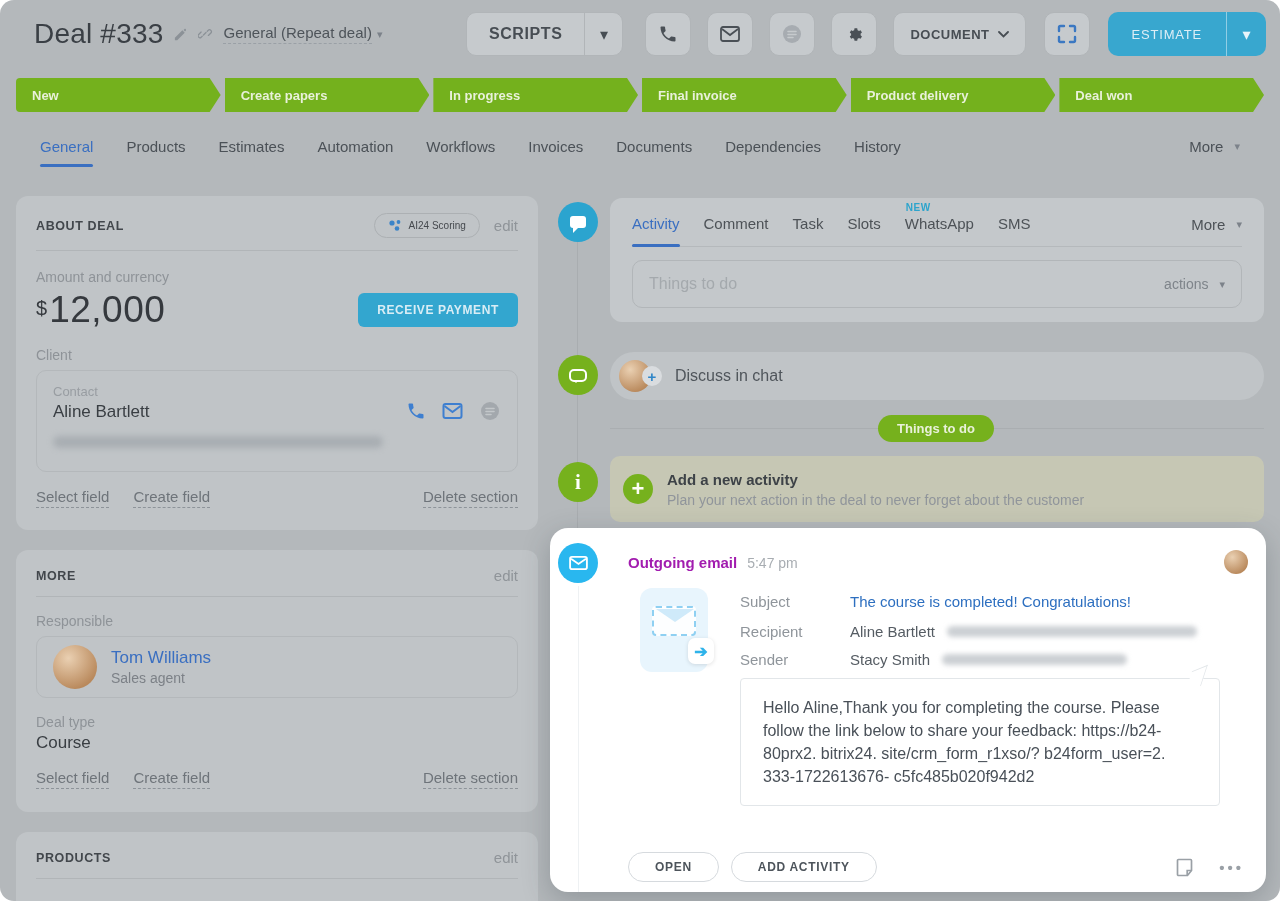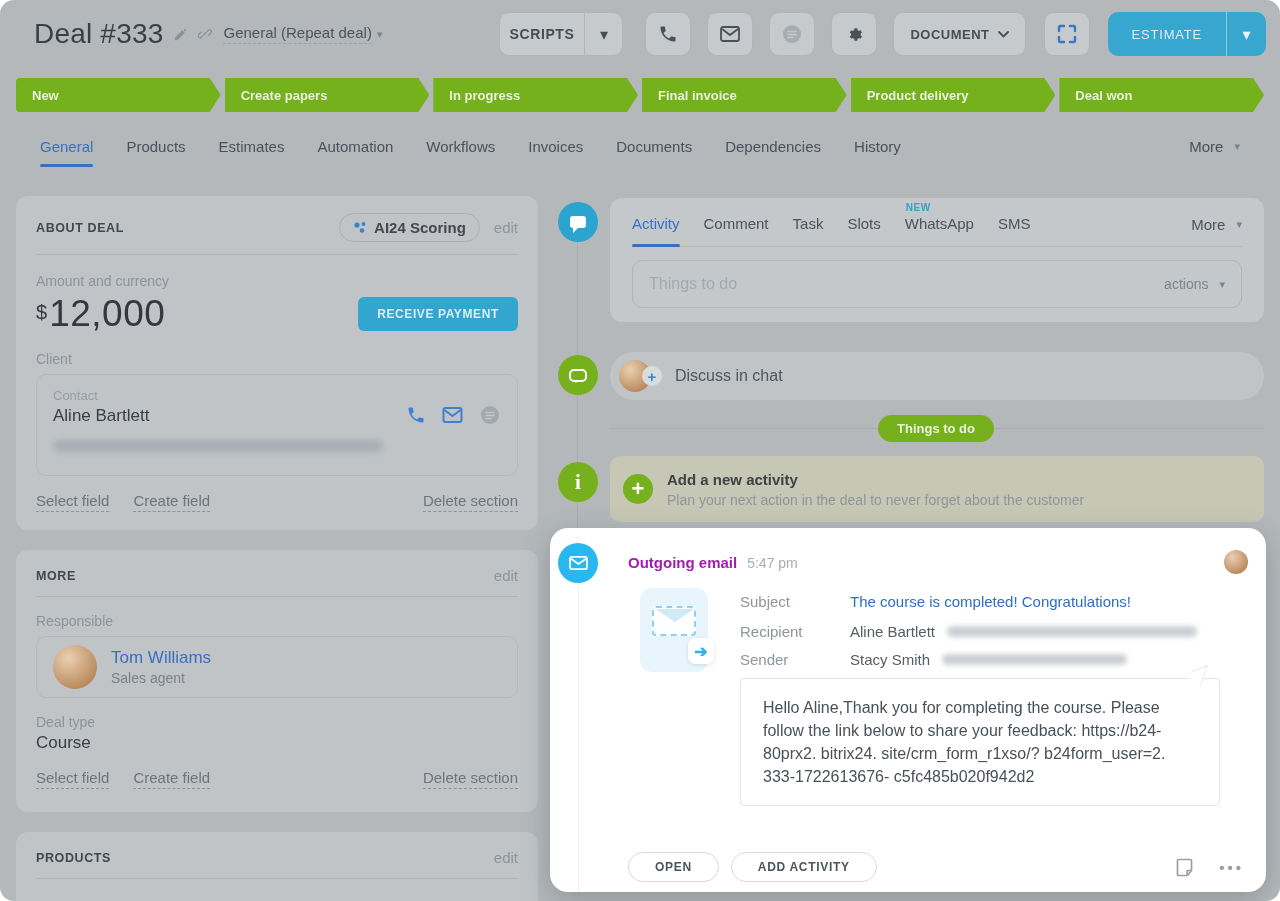--- a/index.html
+++ b/index.html
@@ -8,21 +8,21 @@
 
   
   .header { position:absolute; top:10px; left:34px; right:14px; height:48px; display:flex; align-items:center; }
   .deal-title { font-size:28px; font-weight:500; color:#3a3f45; letter-spacing:.2px; }
   .t-icon { margin-left:10px; color:#8b9197; display:inline-flex; }
   .pipe-label { margin-left:10px; font-size:15px; color:#4e545a; border-bottom:1px dashed #9aa0a6; padding-bottom:2px; cursor:pointer; }
   .caret { font-size:11px; color:#7c828a; margin-left:5px; }
   .hspacer { flex:1; }
   .hbtn { height:44px; background:#c6cacd; border:1px solid #b1b5b8; border-radius:10px; display:flex; align-items:center; justify-content:center; color:#474d53; }
   .split { display:flex; overflow:hidden; padding:0; }
-  .split .lbl { padding:0 10px; font-size:14px; font-weight:bold; letter-spacing:.6px; }
+  .split .lbl { padding:0 22px; font-size:16px; font-weight:bold; letter-spacing:.6px; }
   .split .car { width:38px; border-left:1px solid #b1b5b8; display:flex; align-items:center; justify-content:center; height:100%; }
   .sq { width:46px; margin-left:16px; }
   .sq svg { display:block; }
   .doc-btn { margin-left:16px; padding:0 16px; font-size:13px; font-weight:bold; letter-spacing:.5px; gap:8px; }
   .estimate { margin-left:18px; height:44px; background:#38a7cf; border:none; border-radius:10px; display:flex; overflow:hidden; color:#ddeef6; }
   .estimate .lbl { padding:0 24px; display:flex; align-items:center; font-size:13px; font-weight:normal; letter-spacing:.8px; }
   .estimate .car { width:40px; border-left:1px solid rgba(255,255,255,.45); display:flex; align-items:center; justify-content:center; color:#e8f4fa; }
 
   
   .stagebar { position:absolute; top:78px; left:16px; right:16px; height:34px; display:flex; gap:4px; }
@@ -36,21 +36,21 @@
   .maintab.active { color:#3a6fc1; }
   .maintab.active::after { content:""; position:absolute; left:0; right:0; bottom:-2px; height:3px; border-radius:2px; background:#3a6fc1; }
   .more-tab { margin-left:auto; display:flex; align-items:center; gap:6px; padding-bottom:10px; cursor:pointer; }
 
   
   .card { position:absolute; left:16px; width:522px; background:#c0c4c7; border-radius:12px; padding:0 20px; }
   .card-head { display:flex; align-items:center; padding-top:17px; }
   .card-title { font-size:12.5px; font-weight:bold; letter-spacing:.6px; color:#42474c; }
   .edit-link { margin-left:14px; font-size:15px; color:#8f9499; cursor:pointer; }
   .head-right { margin-left:auto; display:flex; align-items:center; }
-  .ai-pill { display:flex; align-items:center; gap:7px; border:1px solid #acb0b3; border-radius:15px; padding:5px 13px; font-size:15px; font-weight:bold; color:#45494e; cursor:pointer; }
+  .ai-pill { display:flex; align-items:center; gap:7px; border:1px solid #acb0b3; border-radius:15px; padding:5px 13px; font-size:10px; font-weight:normal; color:#45494e; cursor:pointer; }
   .card-div { border-top:1px solid #b1b5b8; margin-top:12px; }
   .f-label { font-size:14px; color:#8e9398; }
   .amount-row { display:flex; align-items:center; margin-top:4px; }
   .cur { font-size:20px; color:#35393e; margin-right:2px; align-self:flex-start; margin-top:8px; }
   .amt { font-size:37px; color:#35393e; letter-spacing:.5px; }
   .pay-btn { margin-left:auto; width:160px; height:34px; background:#33a6cf; border-radius:6px; color:#d9edf5; font-size:12px; font-weight:bold; letter-spacing:.6px; display:flex; align-items:center; justify-content:center; cursor:pointer; }
   .inner-box { margin-top:7px; border:1px solid #b4b8bb; border-radius:10px; padding:13px 16px; }
   .sub-label { font-size:13px; color:#989da2; }
   .person-name { font-size:17px; color:#393e43; margin-top:3px; }
   .contact-row { display:flex; align-items:center; }

